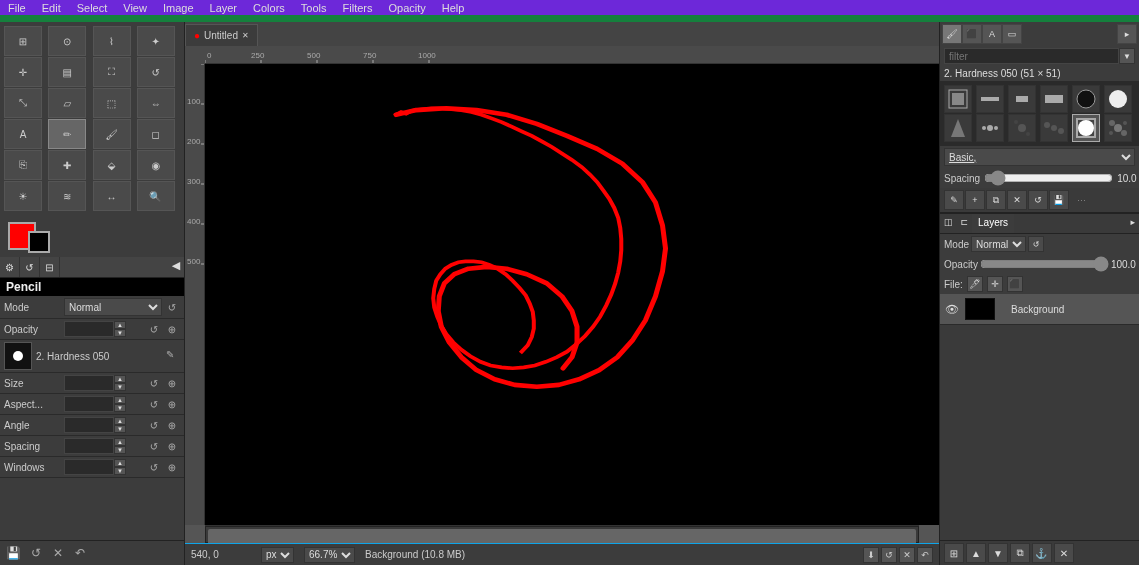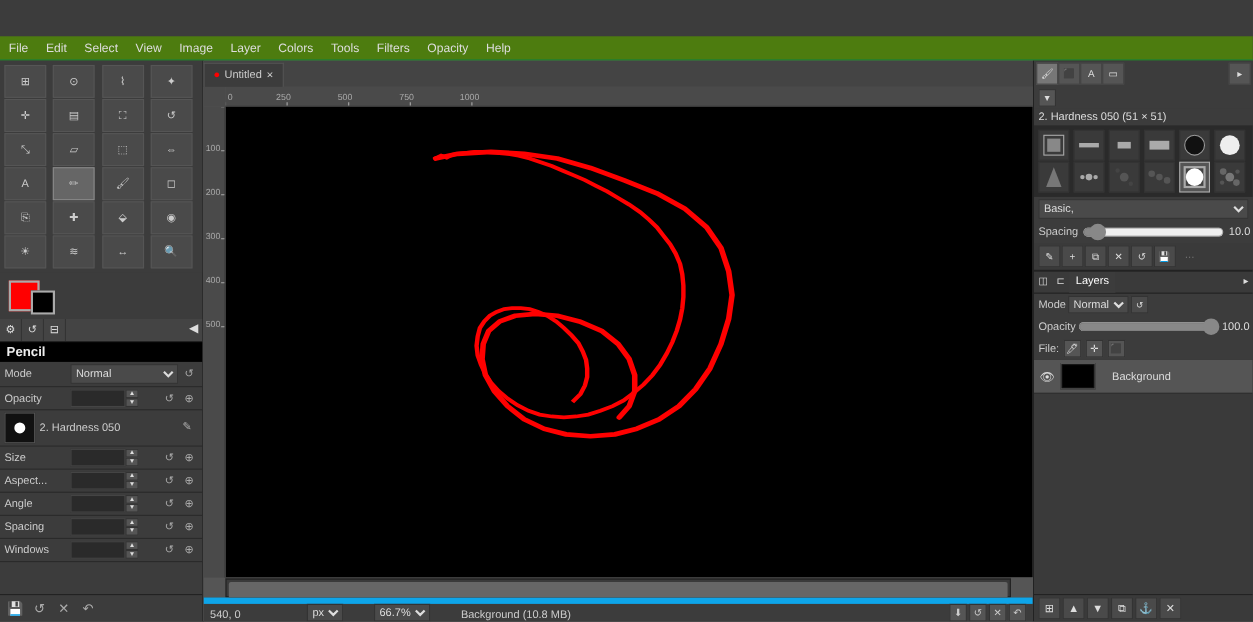--- a/index.html
+++ b/index.html
@@ -1,19 +1,19 @@
 <!DOCTYPE html>
 <html><head>
   <meta charset="utf-8">
   <style>
     * { box-sizing: border-box; margin: 0; padding: 0; }
     body { background: #3c3c3c; font-family: sans-serif; font-size: 11px; color: #ddd; width: 1139px; height: 565px; overflow: hidden; display: flex; flex-direction: column; }
 
     
-    #menubar { background: #4d7c0f; display: flex; align-items: center; height: 22px; border-bottom: 1px solid #15803d; flex-shrink: 0; margin-top: 33px; }
+    #menubar { background: #6d28d9; display: flex; align-items: center; height: 22px; border-bottom: 7px solid #15803d; flex-shrink: 0; }
     .menu-item { padding: 2px 8px; cursor: pointer; color: #ddd; }
 
     
     #main { display: flex; flex: 1; overflow: hidden; }
 
     
     #toolbox { width: 185px; background: #3c3c3c; display: flex; flex-direction: column; border-right: 1px solid #222; flex-shrink: 0; overflow: hidden; }
 
     #tool-icons { display: grid; grid-template-columns: repeat(4, 1fr); gap: 1px; padding: 4px; background: #3c3c3c; }
     .tool-icon { width: 38px; height: 30px; background: #4a4a4a; border: 1px solid #555; display: flex; align-items: center; justify-content: center; cursor: pointer; font-size: 10px; color: #ccc; }
@@ -52,21 +52,21 @@
     #canvas-viewport { flex: 1; display: flex; flex-direction: column; overflow: hidden; background: #555; position: relative; }
     #ruler-corner { width: 20px; height: 18px; background: #4a4a4a; flex-shrink: 0; position: absolute; top: 0; left: 0; z-index: 5; }
     #ruler-h { position: absolute; top: 0; left: 20px; right: 0; height: 18px; background: #4a4a4a; border-bottom: 1px solid #333; overflow: hidden; z-index: 4; }
     #ruler-v { position: absolute; top: 18px; left: 0; width: 20px; bottom: 18px; background: #4a4a4a; border-right: 1px solid #333; overflow: hidden; z-index: 4; }
     #canvas-inner { position: absolute; top: 18px; left: 20px; right: 0; bottom: 18px; overflow: hidden; background: #666; }
     #canvas-bg { width: 100%; height: 100%; background: #000; position: relative; }
     #hscrollbar { position: absolute; bottom: 0; left: 20px; right: 20px; height: 18px; background: #4a4a4a; border-top: 1px solid #333; }
     .scrollbar-track { background: #3a3a3a; border: 1px solid #222; height: 100%; position: relative; }
     .scrollbar-thumb { background: #666; position: absolute; top: 2px; left: 2px; right: 2px; height: 40px; border-radius: 2px; }
 
-    #status-bar { height: 22px; background: #3c3c3c; border-top: 6px solid #0ea5e9; display: flex; align-items: flex-end; padding: 0 6px; gap: 28px; font-size: 10px; color: #ccc; flex-shrink: 0; }
+    #status-bar { height: 22px; background: #3c3c3c; border-top: 1px solid #0ea5e9; display: flex; align-items: center; padding: 0 6px; gap: 10px; font-size: 10px; color: #ccc; flex-shrink: 0; }
     .status-coords { min-width: 60px; }
     .status-unit-select { background: #4a4a4a; border: 1px solid #333; color: #ddd; font-size: 10px; height: 16px; }
     .status-zoom-select { background: #4a4a4a; border: 1px solid #333; color: #ddd; font-size: 10px; height: 16px; }
     .status-filename { flex: 1; }
     .status-icons { display: flex; gap: 2px; margin-left: auto; }
     .status-icon { width: 16px; height: 16px; background: #555; border: 1px solid #333; display: flex; align-items: center; justify-content: center; font-size: 9px; cursor: pointer; }
 
     
     #right-panel { width: 200px; background: #3c3c3c; border-left: 1px solid #222; display: flex; flex-direction: column; flex-shrink: 0; overflow: hidden; }
 
@@ -75,21 +75,21 @@
     #brush-panel-header { display: flex; align-items: center; padding: 2px; background: #3c3c3c; }
     .bp-icon { width: 20px; height: 20px; background: #555; border: 1px solid #444; display: flex; align-items: center; justify-content: center; font-size: 9px; cursor: pointer; }
     .bp-icon.active { background: #777; }
     #filter-row { display: flex; align-items: center; padding: 2px 4px; }
     #filter-input { flex: 1; background: #2a2a2a; border: 1px solid #444; color: #ddd; font-size: 10px; height: 16px; padding: 0 4px; }
     .filter-dropdown { width: 16px; height: 16px; background: #555; border: 1px solid #333; display: flex; align-items: center; justify-content: center; font-size: 8px; cursor: pointer; }
     #brush-name-header { padding: 2px 4px; font-size: 10px; color: #ddd; background: #3c3c3c; }
     #brush-grid { display: grid; grid-template-columns: repeat(6, 1fr); gap: 1px; padding: 4px; background: #2a2a2a; }
     .brush-cell { width: 28px; height: 28px; background: #3a3a3a; border: 1px solid #333; display: flex; align-items: center; justify-content: center; cursor: pointer; }
     .brush-cell.active { border-color: #aaa; background: #555; }
-    .brush-category-select { width: 100%; background: #4a4a4a; border: 1px solid #333; color: #ddd; font-size: 10px; height: 18px; margin: 2px 4px; width: calc(100% - 8px); }
+    .brush-category-select { width: 100%; background: #4a4a4a; border: 1px solid #333; color: #ddd; font-size: 10px; height: 18px; margin: 2px 4px; width: calc(100% - 8px); text-decoration: underline; }
     .brush-spacing-row { display: flex; align-items: center; padding: 2px 4px; }
     .bsp-label { font-size: 10px; color: #ccc; flex: 1; }
     .bsp-value { font-size: 10px; color: #ddd; }
     .bsp-slider { flex: 1; margin: 0 4px; accent-color: #888; }
 
     #brush-panel-toolbar { display: flex; gap: 1px; padding: 2px 4px; background: #3a3a3a; flex-wrap: wrap; }
     .bpt-icon { width: 20px; height: 20px; background: #4a4a4a; border: 1px solid #333; display: flex; align-items: center; justify-content: center; font-size: 9px; cursor: pointer; }
     .bpt-sep { width: 4px; }
 
     
@@ -380,20 +380,21 @@
       <div id="brush-panel-header">
         <div class="bp-icon active">🖌</div>
         <div class="bp-icon">⬛</div>
         <div class="bp-icon">A</div>
         <div class="bp-icon">▭</div>
         <div style="margin-left:auto;" class="bp-icon">▸</div>
       </div>
 
       
       <div id="filter-row">
+        <input id="filter-input" type="text" placeholder="filter" style="">
         <div class="filter-dropdown">▼</div>
       </div>
 
       
       <div id="brush-name-header">2. Hardness 050 (51 × 51)</div>
 
       
       <div id="brush-grid">
 
         <div class="brush-cell">

